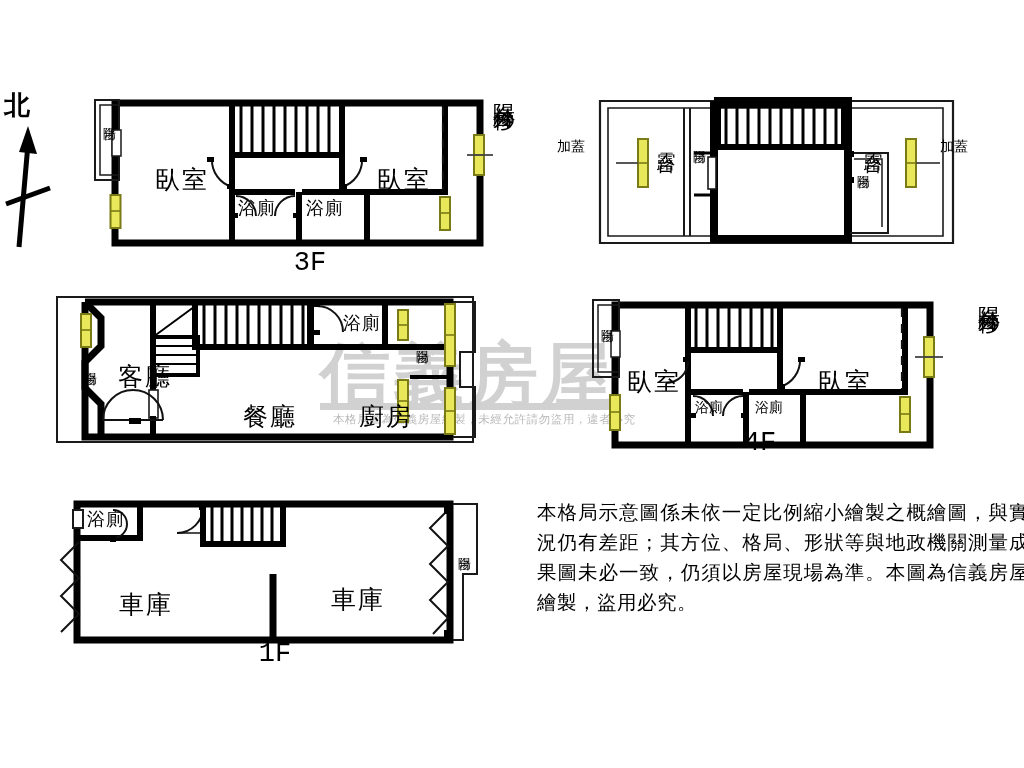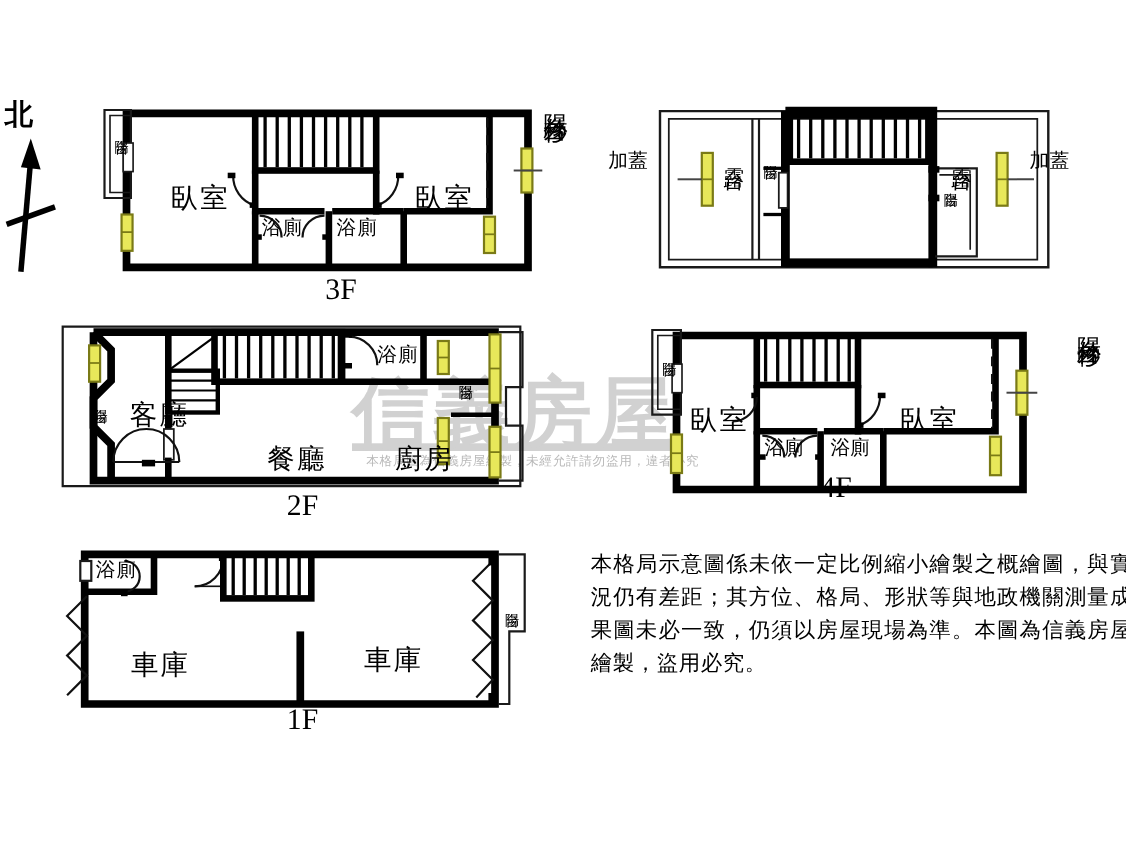--- a/index.html
+++ b/index.html
@@ -30,33 +30,33 @@
   .compass .bei{
     position:absolute;left:0px;top:0px;font-size:26px;line-height:26px;
     font-family:"DejaVu Sans","Liberation Sans",sans-serif;font-weight:600;color:#000;
   }
 
   
   .plan{position:absolute;z-index:4;}
   .plan svg{display:block;overflow:visible;}
   .flabel{
     position:absolute;text-align:center;
-    font-family:Liberation Serif, serif;
+    font-family:Liberation Mono, monospace;
     font-size:27px;color:#000;z-index:6;
   }
 
   
   .rt{position:absolute;z-index:6;color:#000;white-space:nowrap;
       font-family:"DejaVu Sans","Liberation Sans",sans-serif;}
   .rt.big{font-size:25px;line-height:25px;letter-spacing:2px;margin-top:20px;}
   .rt.mid{font-size:18px;line-height:18px;letter-spacing:1px;}
   .rt.vsm{writing-mode:vertical-rl;text-orientation:upright;font-size:13px;line-height:14px;}
   .rt.vmd{writing-mode:vertical-rl;text-orientation:upright;font-size:19px;line-height:21px;letter-spacing:2px;}
   .rt.vout{writing-mode:vertical-rl;text-orientation:upright;font-size:22px;line-height:25px;letter-spacing:2px;}
-  .rt.stack{font-size:18px;line-height:20px;text-align:left;font-family:Liberation Serif, serif;}
+  .rt.stack{font-size:14px;line-height:20px;text-align:center;}
 
   
   .disc{
     position:absolute;left:537px;top:498px;width:492px;z-index:7;
     font-family:"DejaVu Sans","Liberation Sans",sans-serif;
     font-size:19.5px;line-height:30px;color:#000;letter-spacing:.5px;
     text-align:justify;
   }
 </style>
 </head>
@@ -282,21 +282,20 @@
         </g>
       </g>
     </svg>
     <div class="rt vsm" style="left:28px;top:70px;">陽台</div>
     <div class="rt big" style="left:63px;top:52px;">客廳</div>
     <div class="rt big" style="left:188px;top:92px;">餐廳</div>
     <div class="rt big" style="left:304px;top:92px;">廚房</div>
     <div class="rt mid" style="left:288px;top:22px;">浴廁</div>
     <div class="rt vsm" style="left:360px;top:48px;">陽台</div>
   </div>
-  <div class="flabel" style="left:205px;top:444px;width:140px;">2F</div>
 
   <div class="plan" style="left:575px;top:295px;">
     <svg width="400" height="155" viewBox="0 0 400 155">
       <g>
 
         <path d="M40 10 H355 V150 H40 Z" fill="none" stroke="#000" stroke-width="7"></path>
 
         <path d="M18 5 H44 V82 H18 Z" fill="none" stroke="#1a1a1a" stroke-width="2"></path>
         <path d="M23 10 H44 V77 H23 Z" fill="none" stroke="#1a1a1a" stroke-width="1.5"></path>
         <rect x="36" y="36" width="9" height="26" fill="#fff" stroke="#1a1a1a" stroke-width="1.5"></rect>

